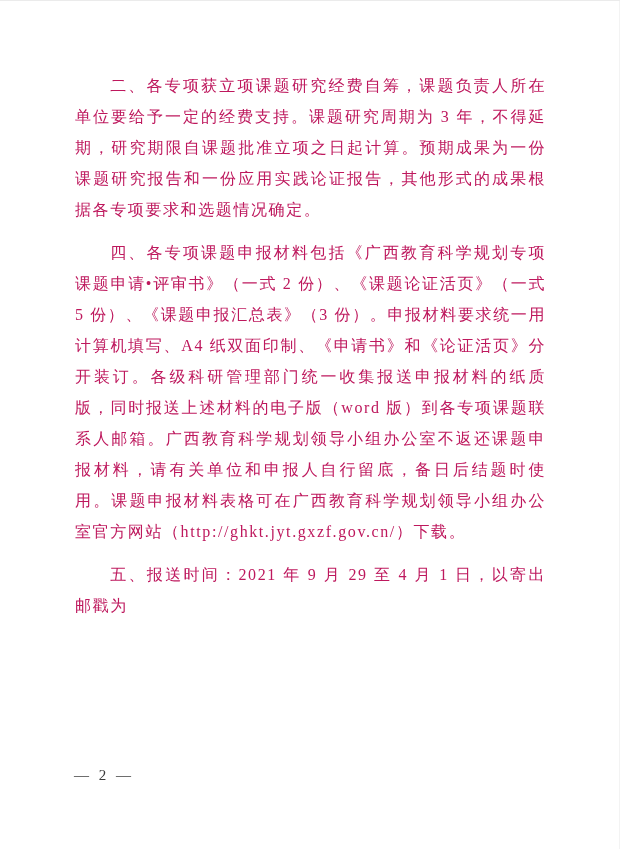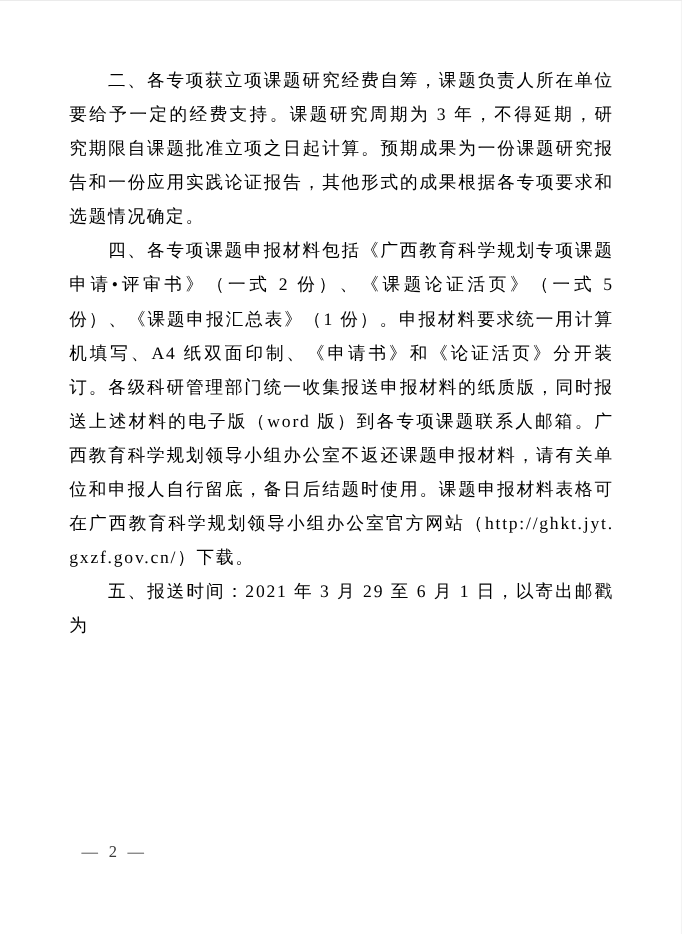--- a/index.html
+++ b/index.html
@@ -20,42 +20,42 @@
     background: #ffffff;
     
     box-shadow: inset 0 1px 0 #ebebeb, inset -1px 0 0 #f3f3f3;
     padding: 58px 62px 0 63px;
     font-family: "Liberation Serif", "DejaVu Serif", serif;
   }
   .content {
     width: 495px;
   }
   .para {
-    margin: 0;
+    margin: 12px;
     font-size: 16px;
     line-height: 31px;
     letter-spacing: 1.6px;
     text-align: justify;
     text-indent: 2.2em;
-    color: #000000;
+    color: #be185d;
     word-break: break-all;
   }
   .page-number {
     position: absolute;
     left: 74px;
     top: 767px;
     font-size: 15px;
     letter-spacing: 3px;
     color: #3a3a3a;
     font-family: "Liberation Serif", "DejaVu Serif", serif;
   }
 </style>
 </head>
 <body>
 
 <div class="page">
   <div class="content">
     <p class="para">二、各专项获立项课题研究经费自筹，课题负责人所在单位要给予一定的经费支持。课题研究周期为 3 年，不得延期，研究期限自课题批准立项之日起计算。预期成果为一份课题研究报告和一份应用实践论证报告，其他形式的成果根据各专项要求和选题情况确定。</p>
-    <p class="para">四、各专项课题申报材料包括《广西教育科学规划专项课题申请•评审书》（一式 2 份）、《课题论证活页》（一式 5 份）、《课题申报汇总表》（1 份）。申报材料要求统一用计算机填写、A4 纸双面印制、《申请书》和《论证活页》分开装订。各级科研管理部门统一收集报送申报材料的纸质版，同时报送上述材料的电子版（word 版）到各专项课题联系人邮箱。广西教育科学规划领导小组办公室不返还课题申报材料，请有关单位和申报人自行留底，备日后结题时使用。课题申报材料表格可在广西教育科学规划领导小组办公室官方网站（http://ghkt.jyt.gxzf.gov.cn/）下载。</p>
-    <p class="para">五、报送时间：2021 年 3 月 29 至 6 月 1 日，以寄出邮戳为</p>
+    <p class="para">四、各专项课题申报材料包括《广西教育科学规划专项课题申请•评审书》（一式 2 份）、《课题论证活页》（一式 5 份）、《课题申报汇总表》（3 份）。申报材料要求统一用计算机填写、A4 纸双面印制、《申请书》和《论证活页》分开装订。各级科研管理部门统一收集报送申报材料的纸质版，同时报送上述材料的电子版（word 版）到各专项课题联系人邮箱。广西教育科学规划领导小组办公室不返还课题申报材料，请有关单位和申报人自行留底，备日后结题时使用。课题申报材料表格可在广西教育科学规划领导小组办公室官方网站（http://ghkt.jyt.gxzf.gov.cn/）下载。</p>
+    <p class="para">五、报送时间：2021 年 9 月 29 至 4 月 1 日，以寄出邮戳为</p>
   </div>
   <div class="page-number">— 2 —</div>
 </div>
 
 </body></html>

